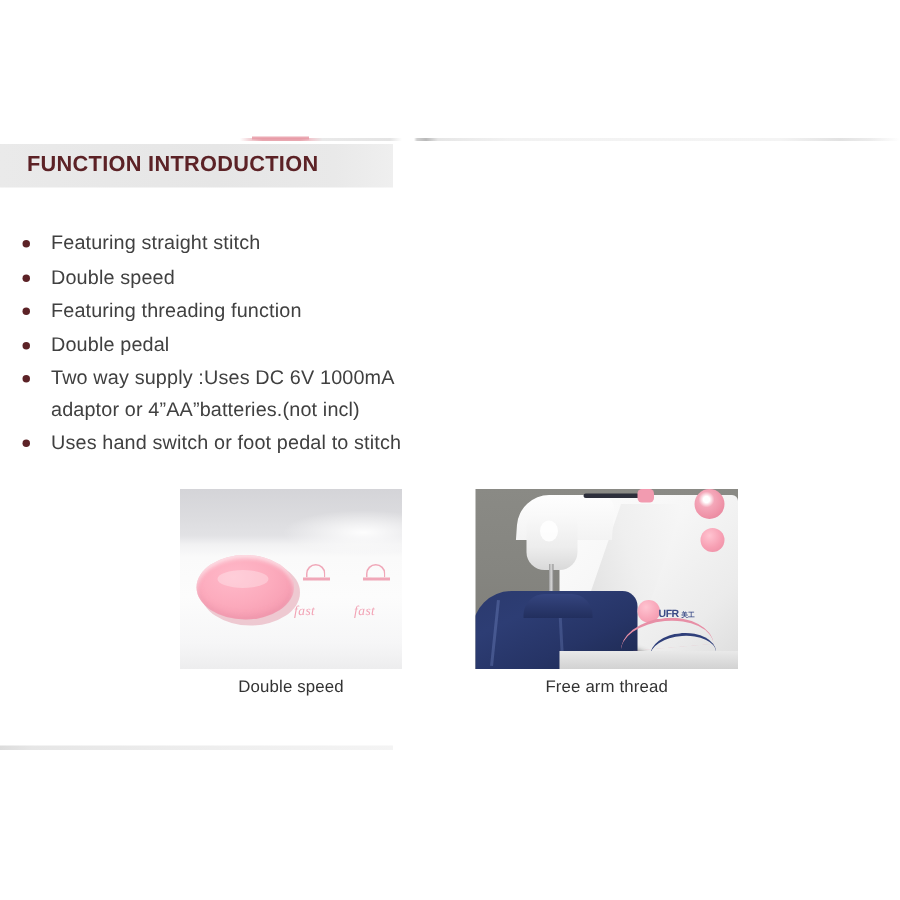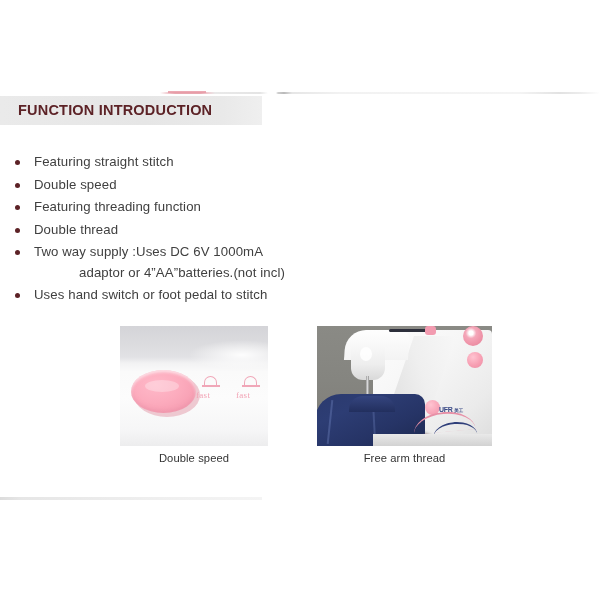--- a/index.html
+++ b/index.html
@@ -96,21 +96,20 @@
     width: 5px;
     height: 5px;
     border-radius: 50%;
     background: #5c2226;
   }
   .feature-text {
     display: block;
   }
   .feature-text-2 {
     display: block;
-    text-align: center;
   }
 
   
   .figures {
     position: absolute;
     left: 0;
     top: 326px;
     width: 600px;
     height: 145px;
   }
@@ -201,21 +200,23 @@
     bottom: 0;
     width: 18px;
     height: 1.6px;
     background: #f0a7b8;
   }
   .speed-label {
     position: absolute;
     font-size: 9px;
     color: #f2a3b5;
     font-family: "Liberation Serif", serif;
+    font-style: italic;
     letter-spacing: .3px;
+    margin-top: 12px;
   }
   .icon-fast { left: 82px; top: 50px; }
   .icon-slow { left: 122px; top: 50px; }
   .label-fast { left: 76px; top: 64px; }
   .label-slow { left: 116px; top: 64px; }
 
   
   .fig2 { left: 317px; top: 0; width: 175px; height: 120px; }
   .fig2 .photo {
     position: absolute;
@@ -472,21 +473,21 @@
       <span class="feature-text">Double speed</span>
     </li>
 
     <li class="feature-item">
       <span class="dot"></span>
       <span class="feature-text">Featuring threading function</span>
     </li>
 
     <li class="feature-item">
       <span class="dot"></span>
-      <span class="feature-text">Double thread</span>
+      <span class="feature-text">Double pedal</span>
     </li>
 
     <li class="feature-item">
       <span class="dot"></span>
       <span class="feature-text">Two way supply :Uses DC 6V 1000mA</span>
       <span class="feature-text-2">adaptor or 4”AA”batteries.(not incl)</span>
     </li>
 
     <li class="feature-item">
       <span class="dot"></span>

